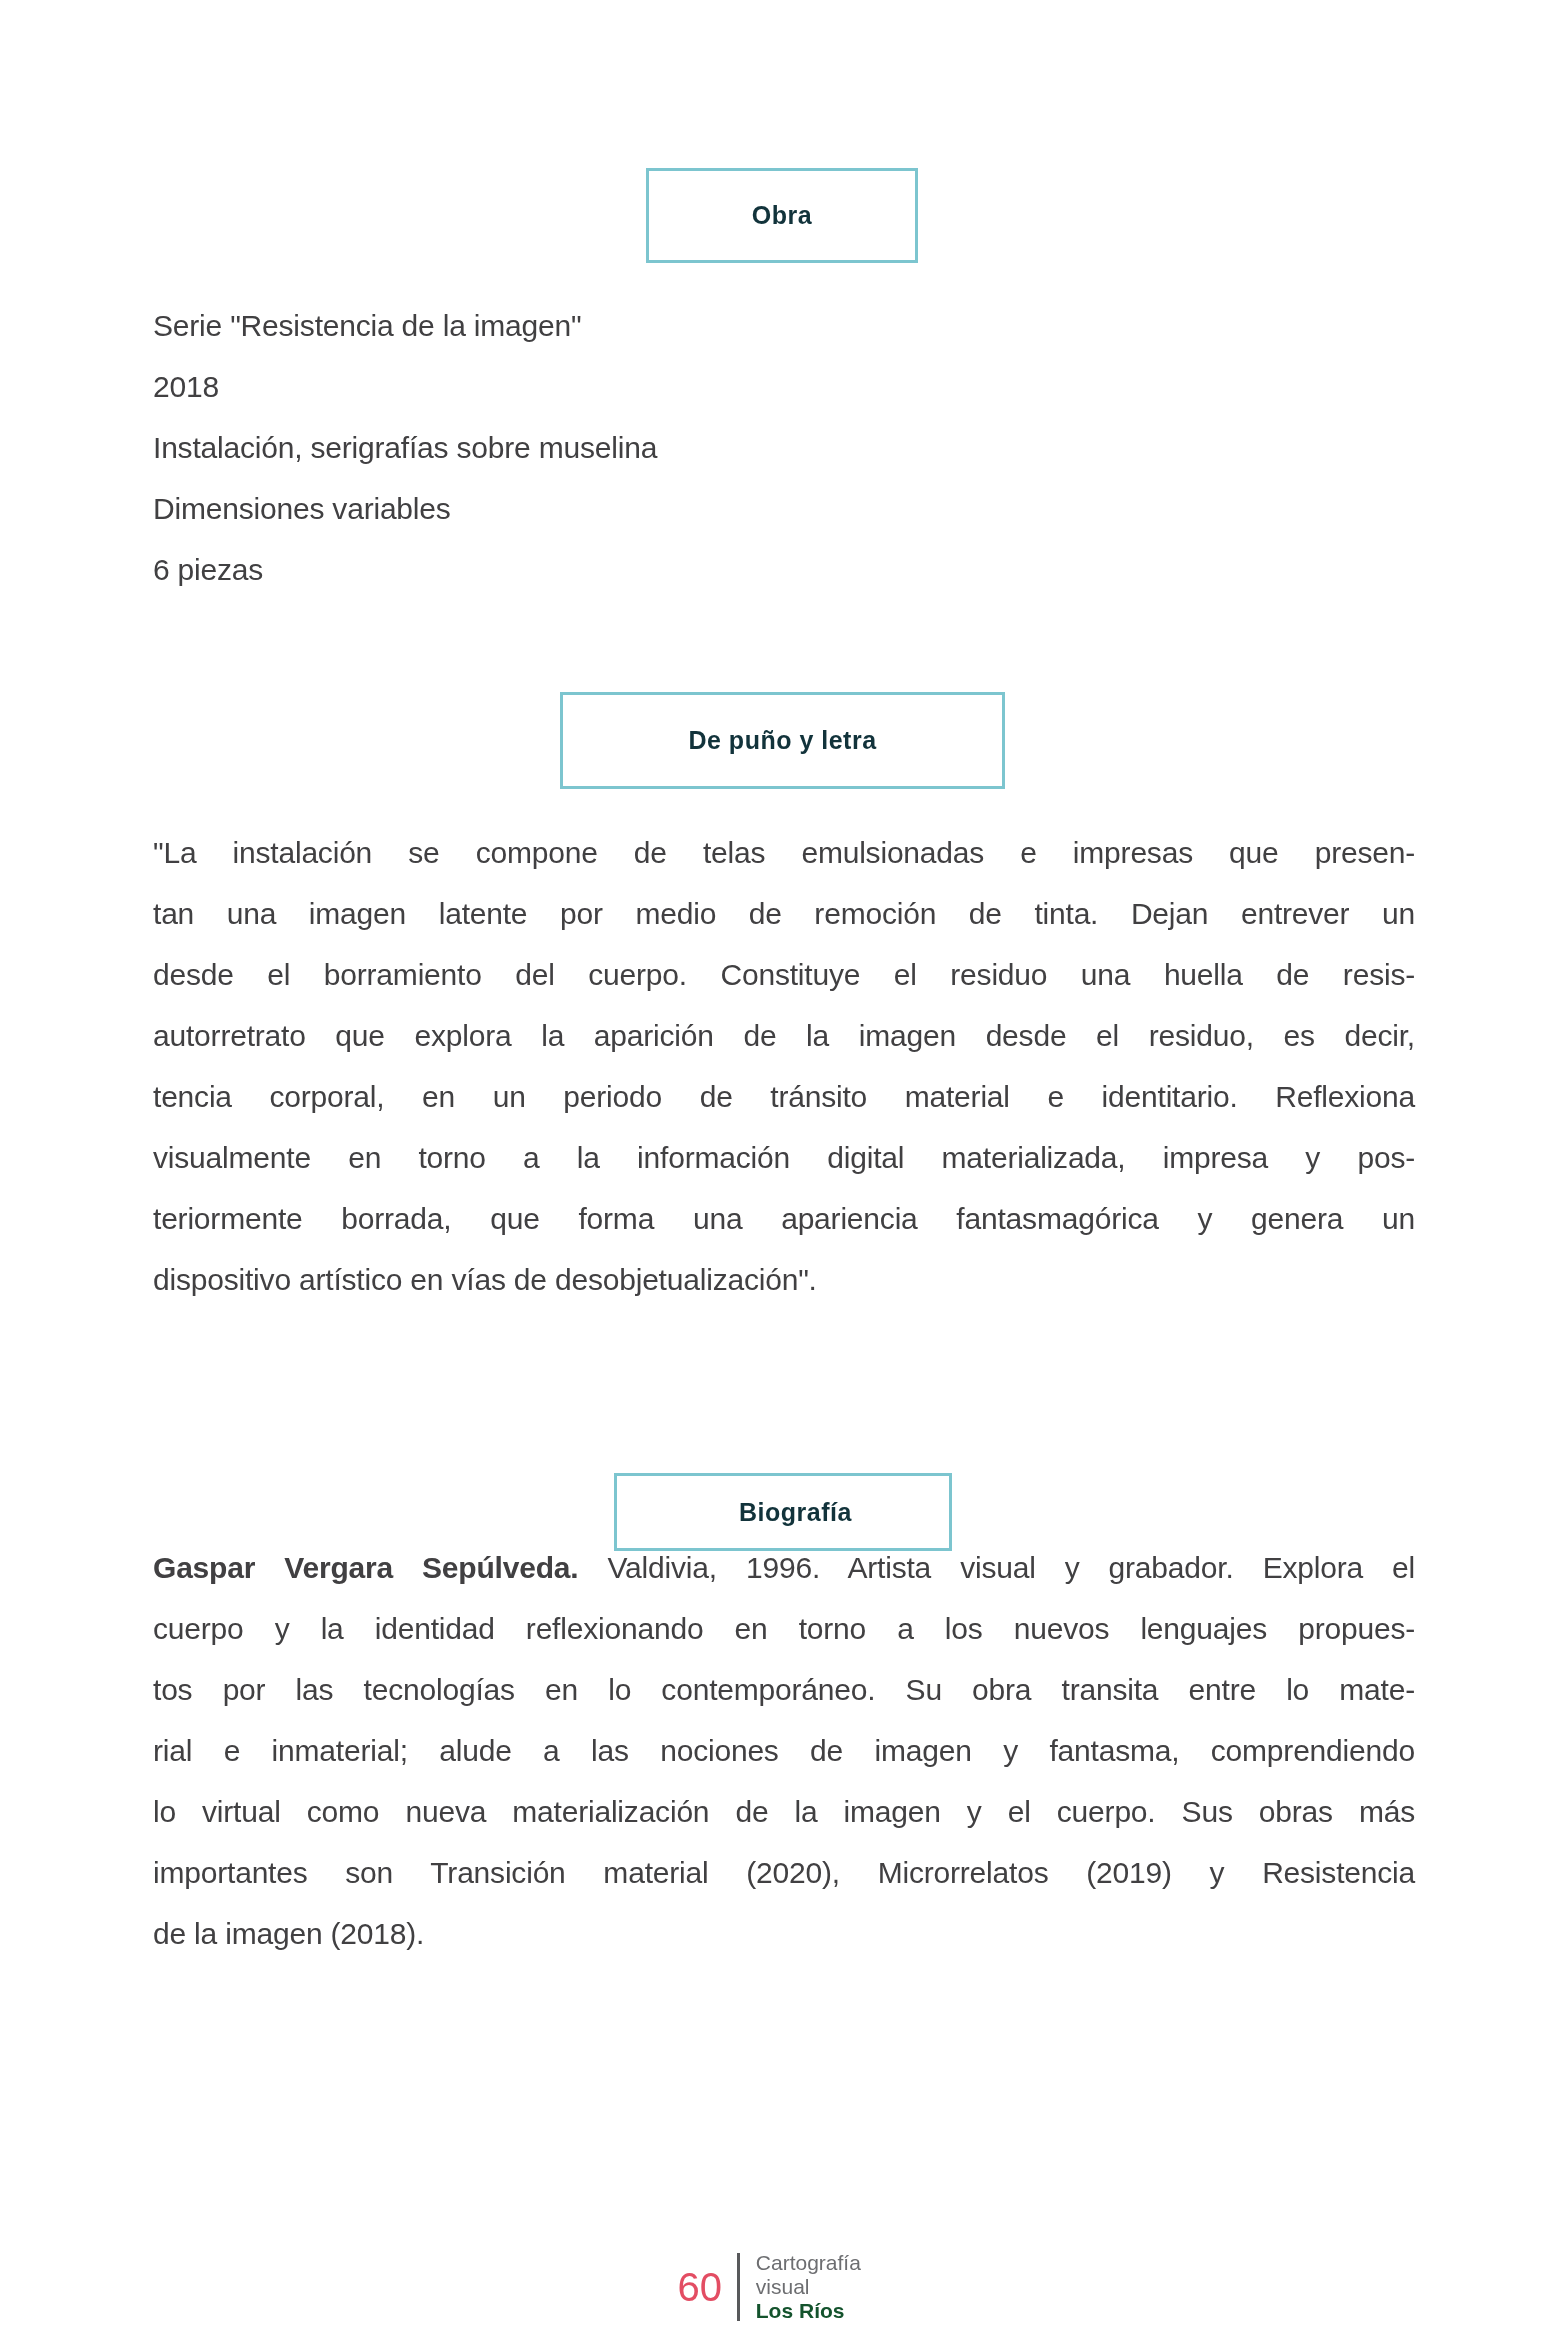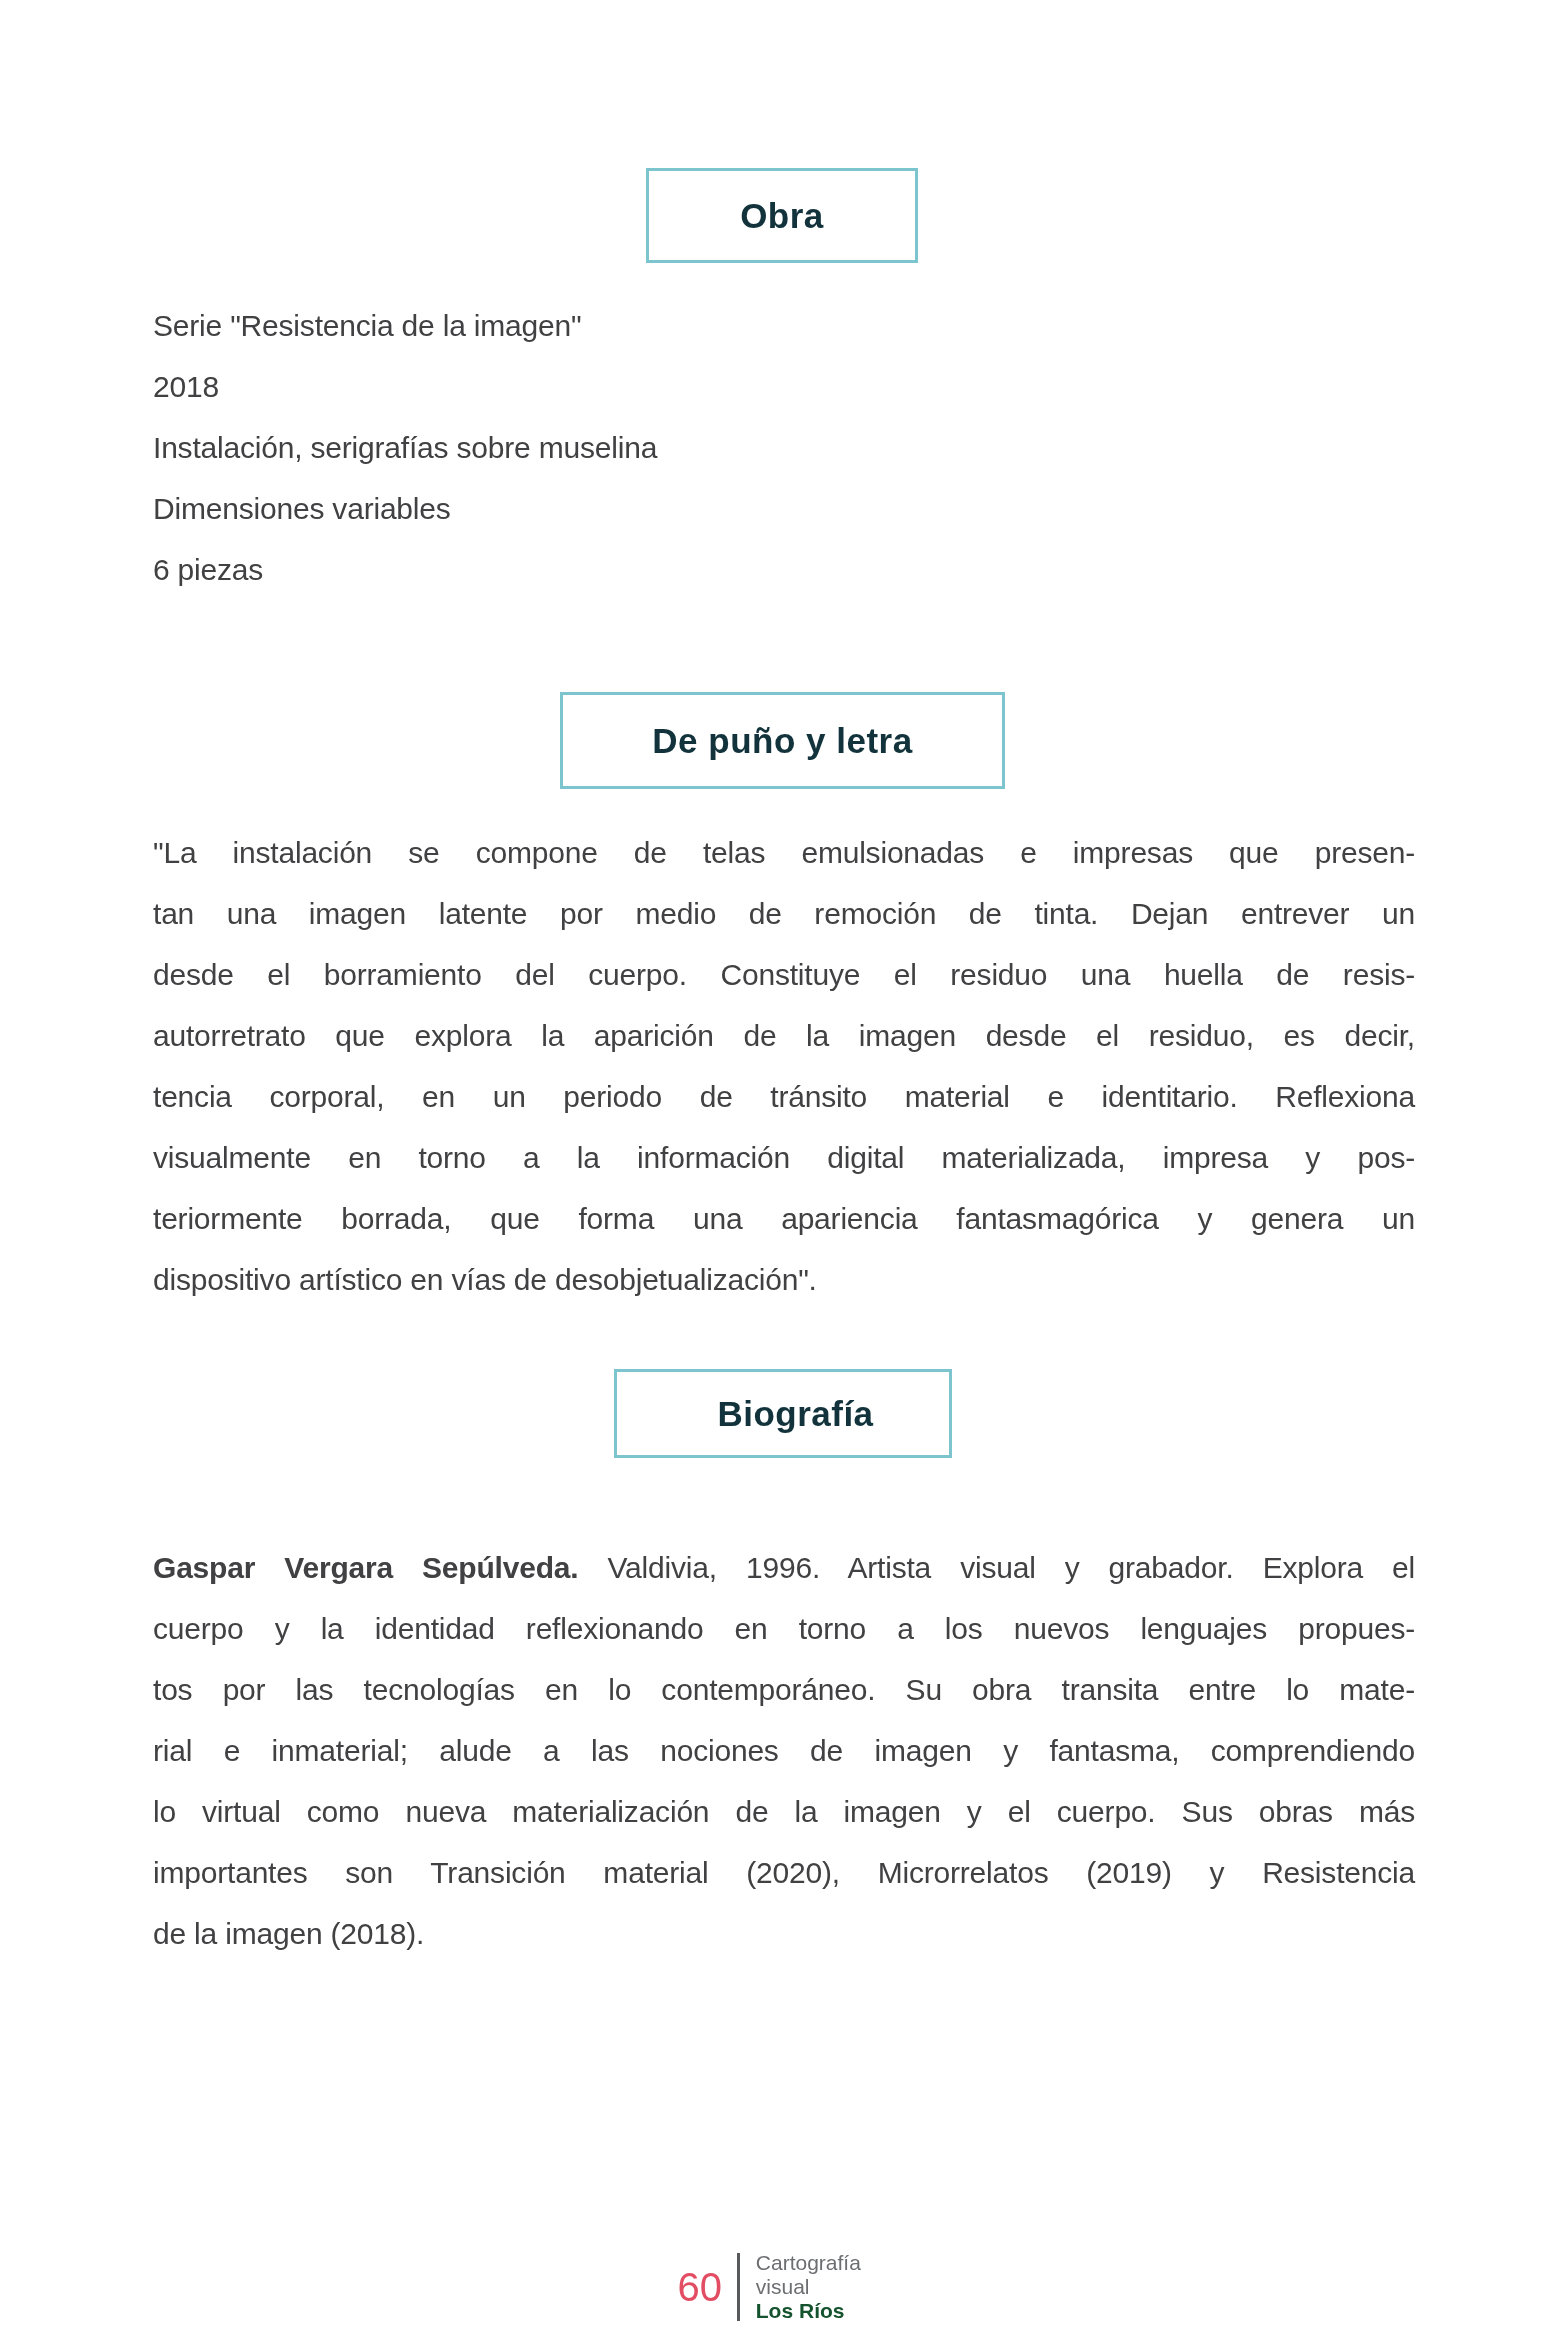--- a/index.html
+++ b/index.html
@@ -18,27 +18,27 @@
     position: absolute;
     border: 3.8px solid #7cc5cf;
     background: #ffffff;
     display: flex;
     align-items: center;
     justify-content: center;
     box-sizing: border-box;
   }
   .heading-box .heading-text {
     font-weight: 700;
-    font-size: 35px;
+    font-size: 25px;
     letter-spacing: 0.5px;
     color: #12333b;
   }
   .box-obra   { left: 646px; top: 168px;  width: 272px; height: 95px; }
   .box-depuno { left: 560px; top: 692px;  width: 445px; height: 97px; }
-  .box-bio    { left: 614px; top: 1369px; width: 338px; height: 89px; padding-left: 25px; }
+  .box-bio    { left: 614px; top: 1473px; width: 338px; height: 78px; padding-left: 25px; }
 
   
   .textblock {
     position: absolute;
     left: 153px;
     width: 1262px;
     font-size: 30px;
     font-weight: 300;
     line-height: 61px;
     letter-spacing: -0.2px;

